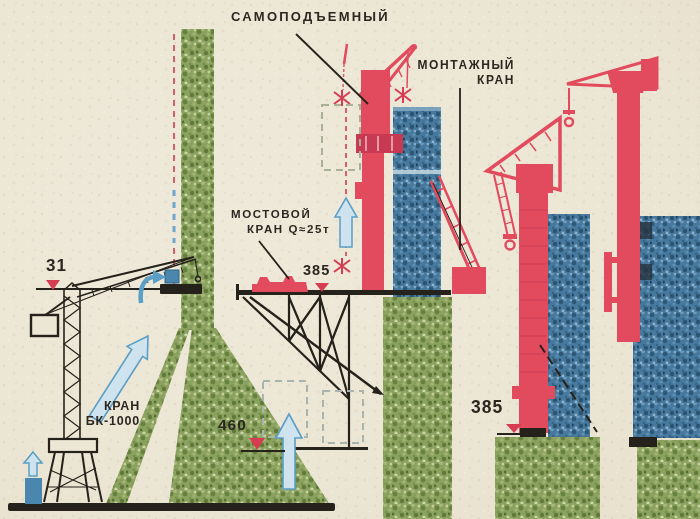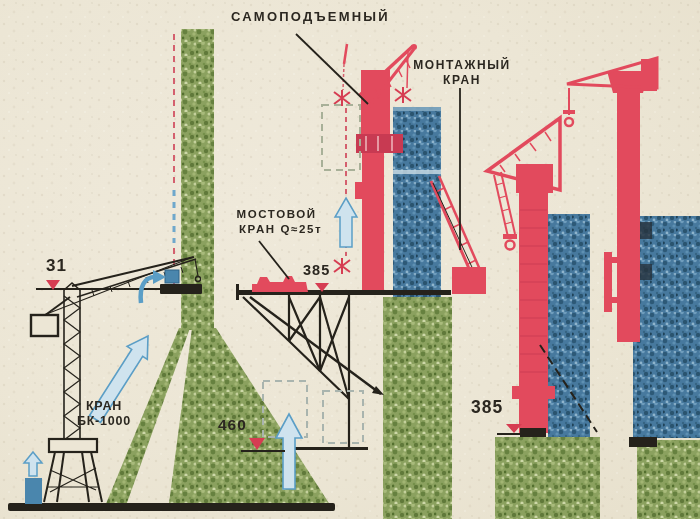--- a/index.html
+++ b/index.html
@@ -3,24 +3,24 @@
 <meta charset="utf-8">
 <style>
   html,body{margin:0;padding:0;}
   #stage{position:relative;width:700px;height:519px;overflow:hidden;
     background:radial-gradient(ellipse at 35% 40%, #efe9da 0%, #ece6d5 55%, #e7e0cc 100%);
     font-family:"Liberation Sans", sans-serif;}
   svg{position:absolute;left:0;top:0;}
   .lbl{position:absolute;z-index:5;font-weight:bold;color:#2b2720;white-space:nowrap;}
   .lbl span{display:block;}
   .t-callout{font-size:13px;letter-spacing:2.2px;line-height:15px;}
-  .t-callout-sm{font-size:12px;letter-spacing:1.6px;line-height:15px;text-align:center;}
+  .t-callout-sm{font-size:12px;letter-spacing:1.6px;line-height:15px;}
   .t-title{font-size:21px;letter-spacing:2px;}
   .t-num{font-size:16px;letter-spacing:1px;}
-  .center{text-align:center;}
+  .center{text-align:right;}
 </style>
 </head>
 <body>
 
 <div id="stage">
 
 <svg width="700" height="519" viewBox="0 0 700 519">
   <defs>
     <pattern id="texGreen" patternUnits="userSpaceOnUse" width="14" height="14">
       <rect width="14" height="14" fill="#8ba15f"></rect>
@@ -233,21 +233,21 @@
 </div>
 
 <div class="lbl t-callout-sm center" style="left:409px;top:58px;width:106px">
   <span>МОНТАЖНЫЙ</span>
   <span>КРАН</span>
 </div>
 
 
 <div class="lbl t-callout-sm" style="left:231px;top:207px;font-size:11.5px">
   <span>МОСТОВОЙ</span>
-  <span style="margin-left:8px">КРАН Q≈25т</span>
+  <span style="margin-left:16px">КРАН Q≈25т</span>
 </div>
 
 <div class="lbl t-callout-sm center" style="left:68px;top:399px;width:72px;font-size:12.5px;letter-spacing:0.8px">
   <span>КРАН</span>
   <span>БК-1000</span>
 </div>
 
 <div class="lbl t-num" style="left:46px;top:256px;font-size:17px">31</div>
 <div class="lbl t-num" style="left:303px;top:262px;font-size:14.5px">385</div>
 <div class="lbl t-num" style="left:218px;top:416px;font-size:15.5px">460</div>

